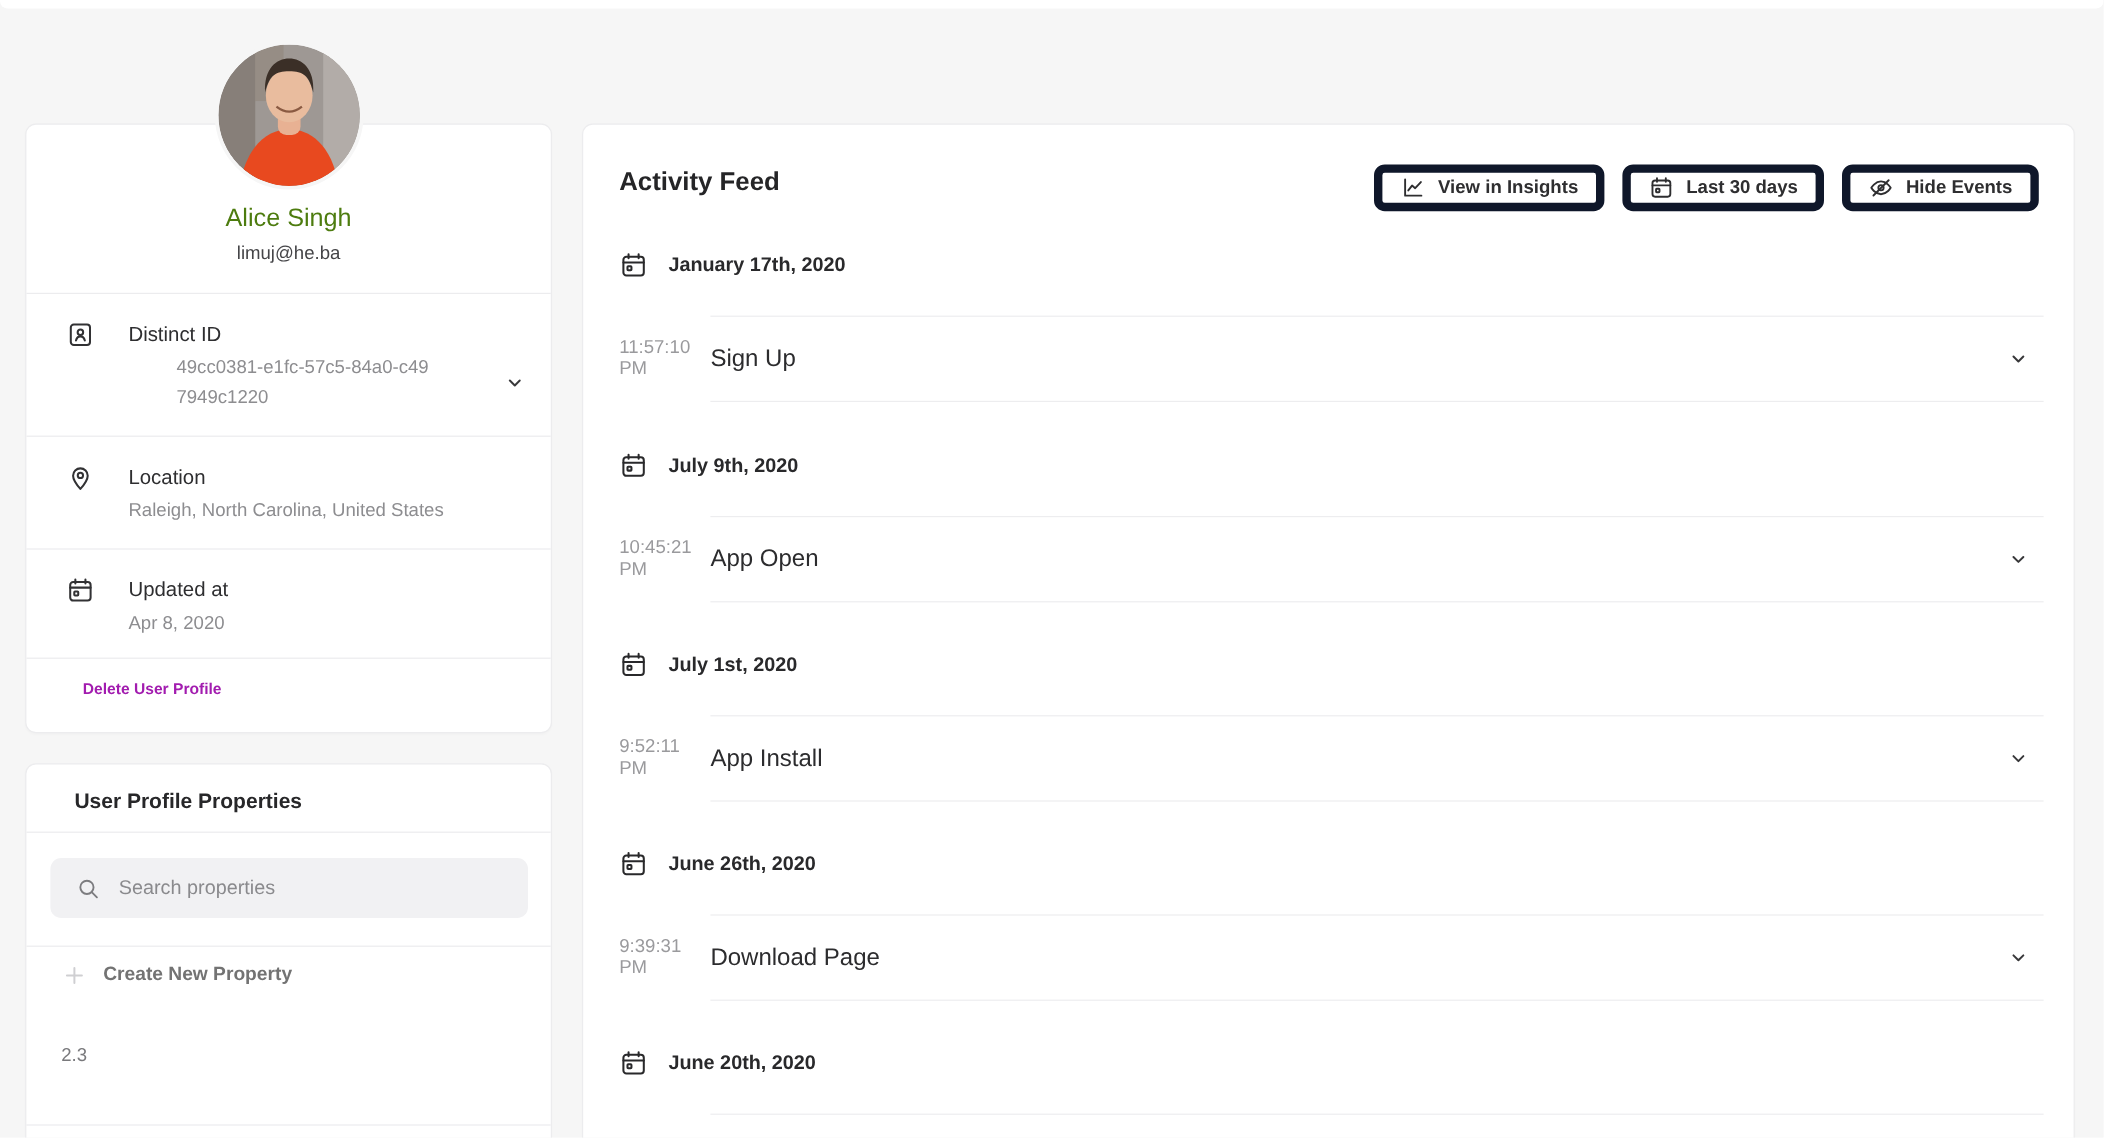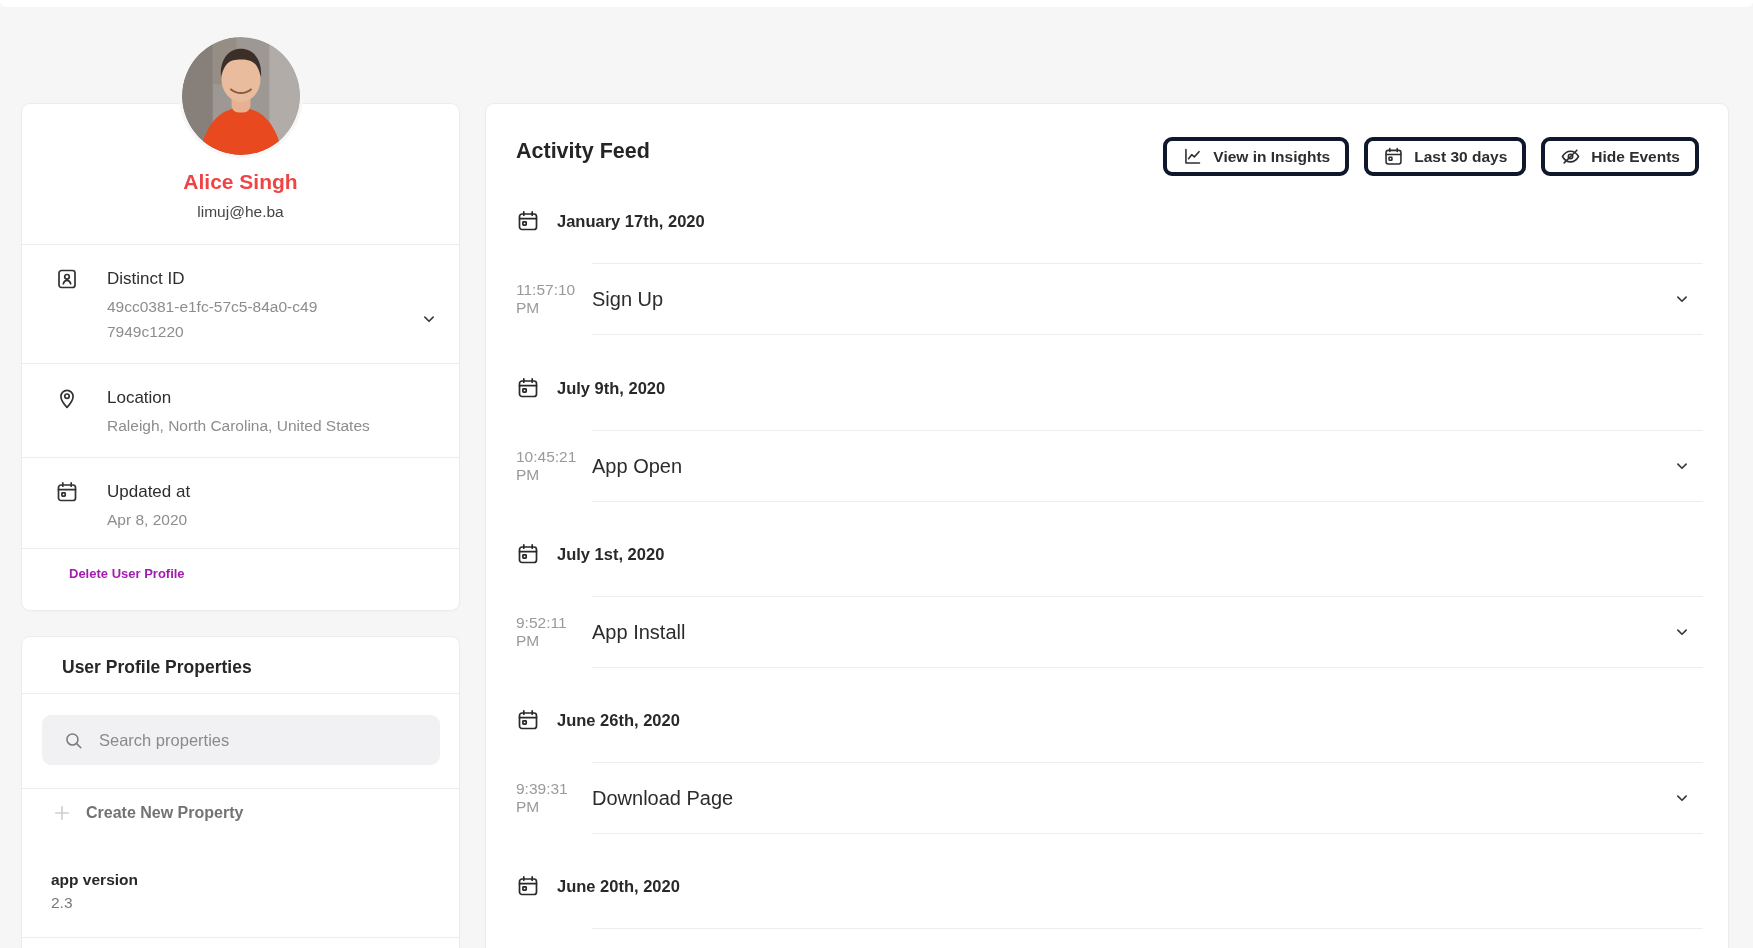--- a/index.html
+++ b/index.html
@@ -21,28 +21,28 @@
   .hline{position:absolute;left:0;right:0;height:0;border-top:1px solid #ececee;}
 
   
   #profile-card{left:21px;top:103px;width:437px;height:506px;}
   .avatar{
     position:absolute;left:50%;transform:translateX(-50%);
     top:-67px;width:118px;height:118px;border-radius:50%;overflow:hidden;
     box-shadow:0 0 0 3px #f6f6f6;
   }
   .avatar svg{display:block;width:100%;height:100%;}
-  .profile-name{position:absolute;top:66px;left:0;right:0;text-align:center;font-size:21px;font-weight:700;color:#ef4444;}
+  .profile-name{position:absolute;top:66px;left:0;right:0;text-align:center;font-size:21px;font-weight:400;color:#4d7c0f;}
   .profile-email{position:absolute;top:99px;left:0;right:0;text-align:center;font-size:15.5px;color:#454548;}
   .field{position:absolute;left:33px;right:18px;display:flex;gap:28px;}
   .field-icon{width:24px;height:24px;flex:0 0 24px;color:#323234;}
   .field-icon svg{width:24px;height:24px;display:block;}
   .field-label{font-size:17px;line-height:24px;color:#2e2e30;}
   .field-value{font-size:15.5px;line-height:25px;color:#8d8d90;margin-top:3px;}
-  .id-value{width:218px;word-break:break-all;}
+  .id-value{width:218px;word-break:break-all;margin-left:40px;}
   .id-chevron{position:absolute;left:398px;top:206px;width:18px;height:18px;color:#3a3a3c;cursor:pointer;}
   .id-chevron svg{width:18px;height:18px;}
   .delete-btn{
     position:absolute;left:47px;top:462px;
     font-size:13px;font-weight:600;color:#a21caf;background:none;border:none;padding:0;
     font-family:inherit;cursor:default;
   }
 
   
   #props-card{left:21px;top:636px;width:437px;height:420px;}
@@ -66,21 +66,21 @@
   .prop-item{position:absolute;left:29px;top:231px;right:20px;}
   .prop-name{font-size:15.5px;font-weight:700;color:#29292b;line-height:23px;}
   .prop-value{font-size:15.5px;color:#79797c;line-height:23px;}
 
   
   #feed-card{left:485px;top:103px;width:1242px;height:940px;}
   .feed-title{position:absolute;left:30px;top:35px;font-size:21.5px;font-weight:700;color:#252527;}
   .toolbar{position:absolute;top:33px;right:29px;display:flex;gap:15px;}
   .tb-btn{
     display:flex;align-items:center;gap:10px;height:39px;padding:0 15px;
-    background:#ffffff;border:4px solid #0f172a;border-radius:9px;
+    background:#ffffff;border:7px solid #0f172a;border-radius:9px;
     font-size:15.5px;font-weight:600;color:#2e2e30;font-family:inherit;cursor:pointer;
   }
   .tb-btn .b-icon{width:21px;height:21px;color:#2e2e30;}
   .tb-btn .b-icon svg{width:21px;height:21px;display:block;}
 
   .group{position:absolute;left:30px;right:25px;}
   .g1{top:99px;}.g2{top:266px;}.g3{top:432px;}.g4{top:598px;}.g5{top:764px;}
   .g-header{display:flex;align-items:center;gap:17px;height:36px;}
   .g-cal{width:24px;height:24px;color:#29292b;}
   .g-cal svg{width:24px;height:24px;display:block;}
@@ -197,21 +197,20 @@
   <div class="create-row">
     <span class="p-icon">
       <svg viewBox="0 0 24 24" fill="none" stroke="currentColor" stroke-width="2" stroke-linecap="round">
           <path d="M12 4.5v15M4.5 12h15"></path>
         </svg>
     </span>
     <span class="create-label">Create New Property</span>
   </div>
 
   <div class="prop-item">
-    <div class="prop-name">app version</div>
     <div class="prop-value">2.3</div>
   </div>
   <div class="hline" style="top:300px"></div>
 </section>
 
 <section class="card" id="feed-card">
   <div class="feed-title">Activity Feed</div>
 
   <div class="toolbar">
     <button class="tb-btn">

